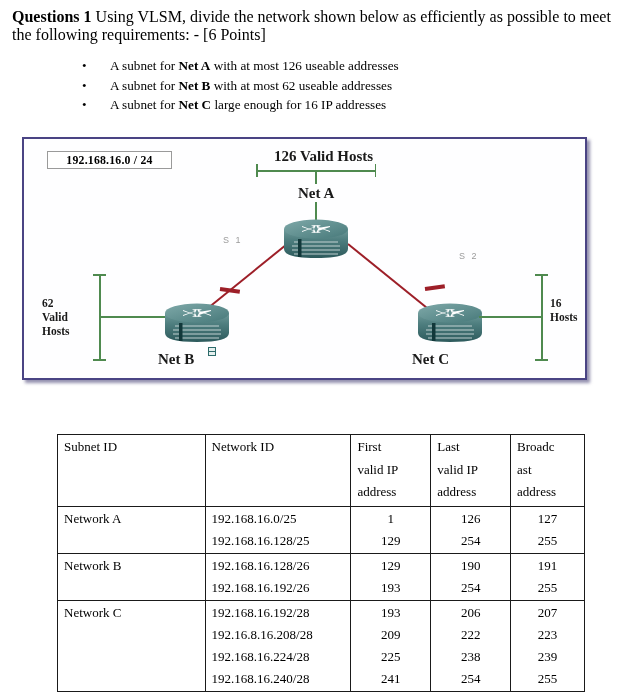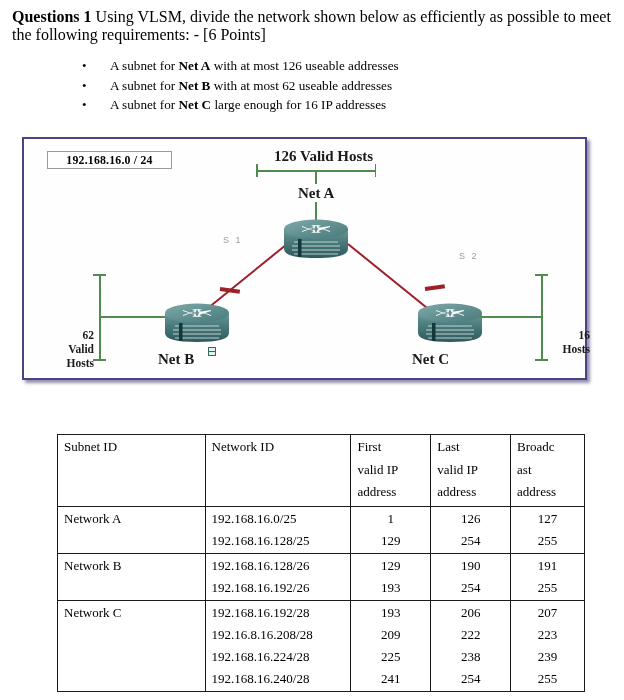--- a/index.html
+++ b/index.html
@@ -110,24 +110,23 @@
     content: ""; position: absolute;
     left: 0; top: 2.5px; width: 100%; height: 1.2px;
     background: #2d6b6b;
   }
 
   .hosts-label {
     position: absolute;
     font-size: 11.5px;
     font-weight: bold;
     line-height: 14px;
-    text-align: right;
+    text-align: left;
     color: #1a1a1a;
     white-space: pre-line;
-    margin-top: 32px;
   }
 
   
   #subnet-table {
     position: absolute;
     left: 57px; top: 434px;
     border-collapse: collapse;
     width: 528px;
     font-size: 13px;
     font-family: "Liberation Serif", serif;

